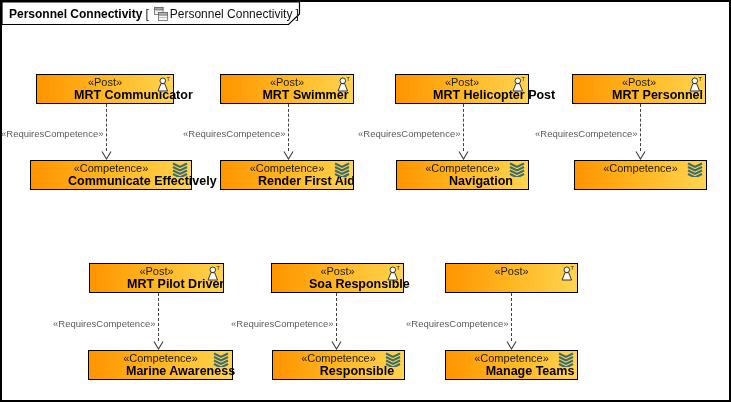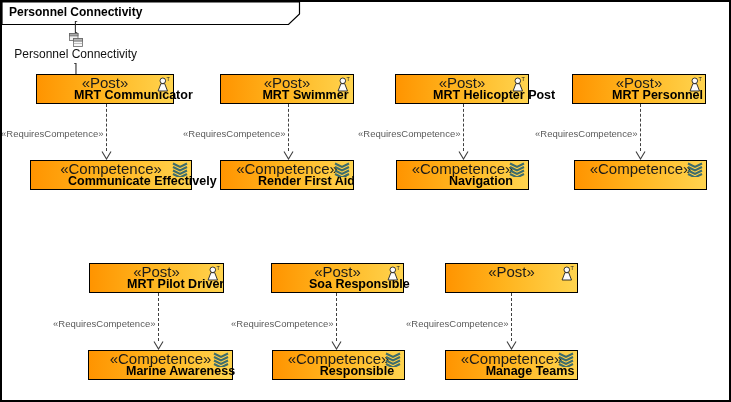--- a/index.html
+++ b/index.html
@@ -9,34 +9,34 @@
     font-family:"Liberation Sans","DejaVu Sans",sans-serif;
     overflow:hidden;
   }
   #canvas { position:absolute; inset:0; }
 
   
   .tab-shape { position:absolute; top:0; left:0; }
   .tab-content {
     position:absolute; top:3px; left:7px; height:17px;
     display:flex; align-items:center; white-space:nowrap;
-    font-size:12px; color:#000;flex-direction:column;
+    font-size:12px; color:#000;
   }
   .tab-title { font-weight:bold; }
   .tab-bracket { margin:0 3px; color:#222; }
   .tab-icon { display:inline-flex; margin:0 2px; }
   .tab-subtitle { color:#111; }
 
   
   .node {
     position:absolute; box-sizing:border-box;
     border:1px solid #000; text-align:center;
     background:linear-gradient(90deg,#ff9400 0%,#ffb41e 45%,#ffd44f 100%);
   }
-  .stereo { font-size:15px; line-height:11px; margin-top:2px; color:#1b1b1b; }
+  .stereo { font-size:11px; line-height:11px; margin-top:2px; color:#1b1b1b; }
   .name   { font-size:12.5px; line-height:14px; font-weight:bold; color:#000; white-space:nowrap;padding-left:37px; }
   .node-icon { position:absolute; top:1px; right:2px; line-height:0; }
 
   
   .conn-line  { position:absolute; width:0; border-left:1px dashed #3f3f3f; }
   .conn-arrow { position:absolute; line-height:0; }
   .conn-label {
     position:absolute; width:100px; text-align:center;
     font-size:9.5px; line-height:11px; color:#5a5a5a; white-space:nowrap;
   }

